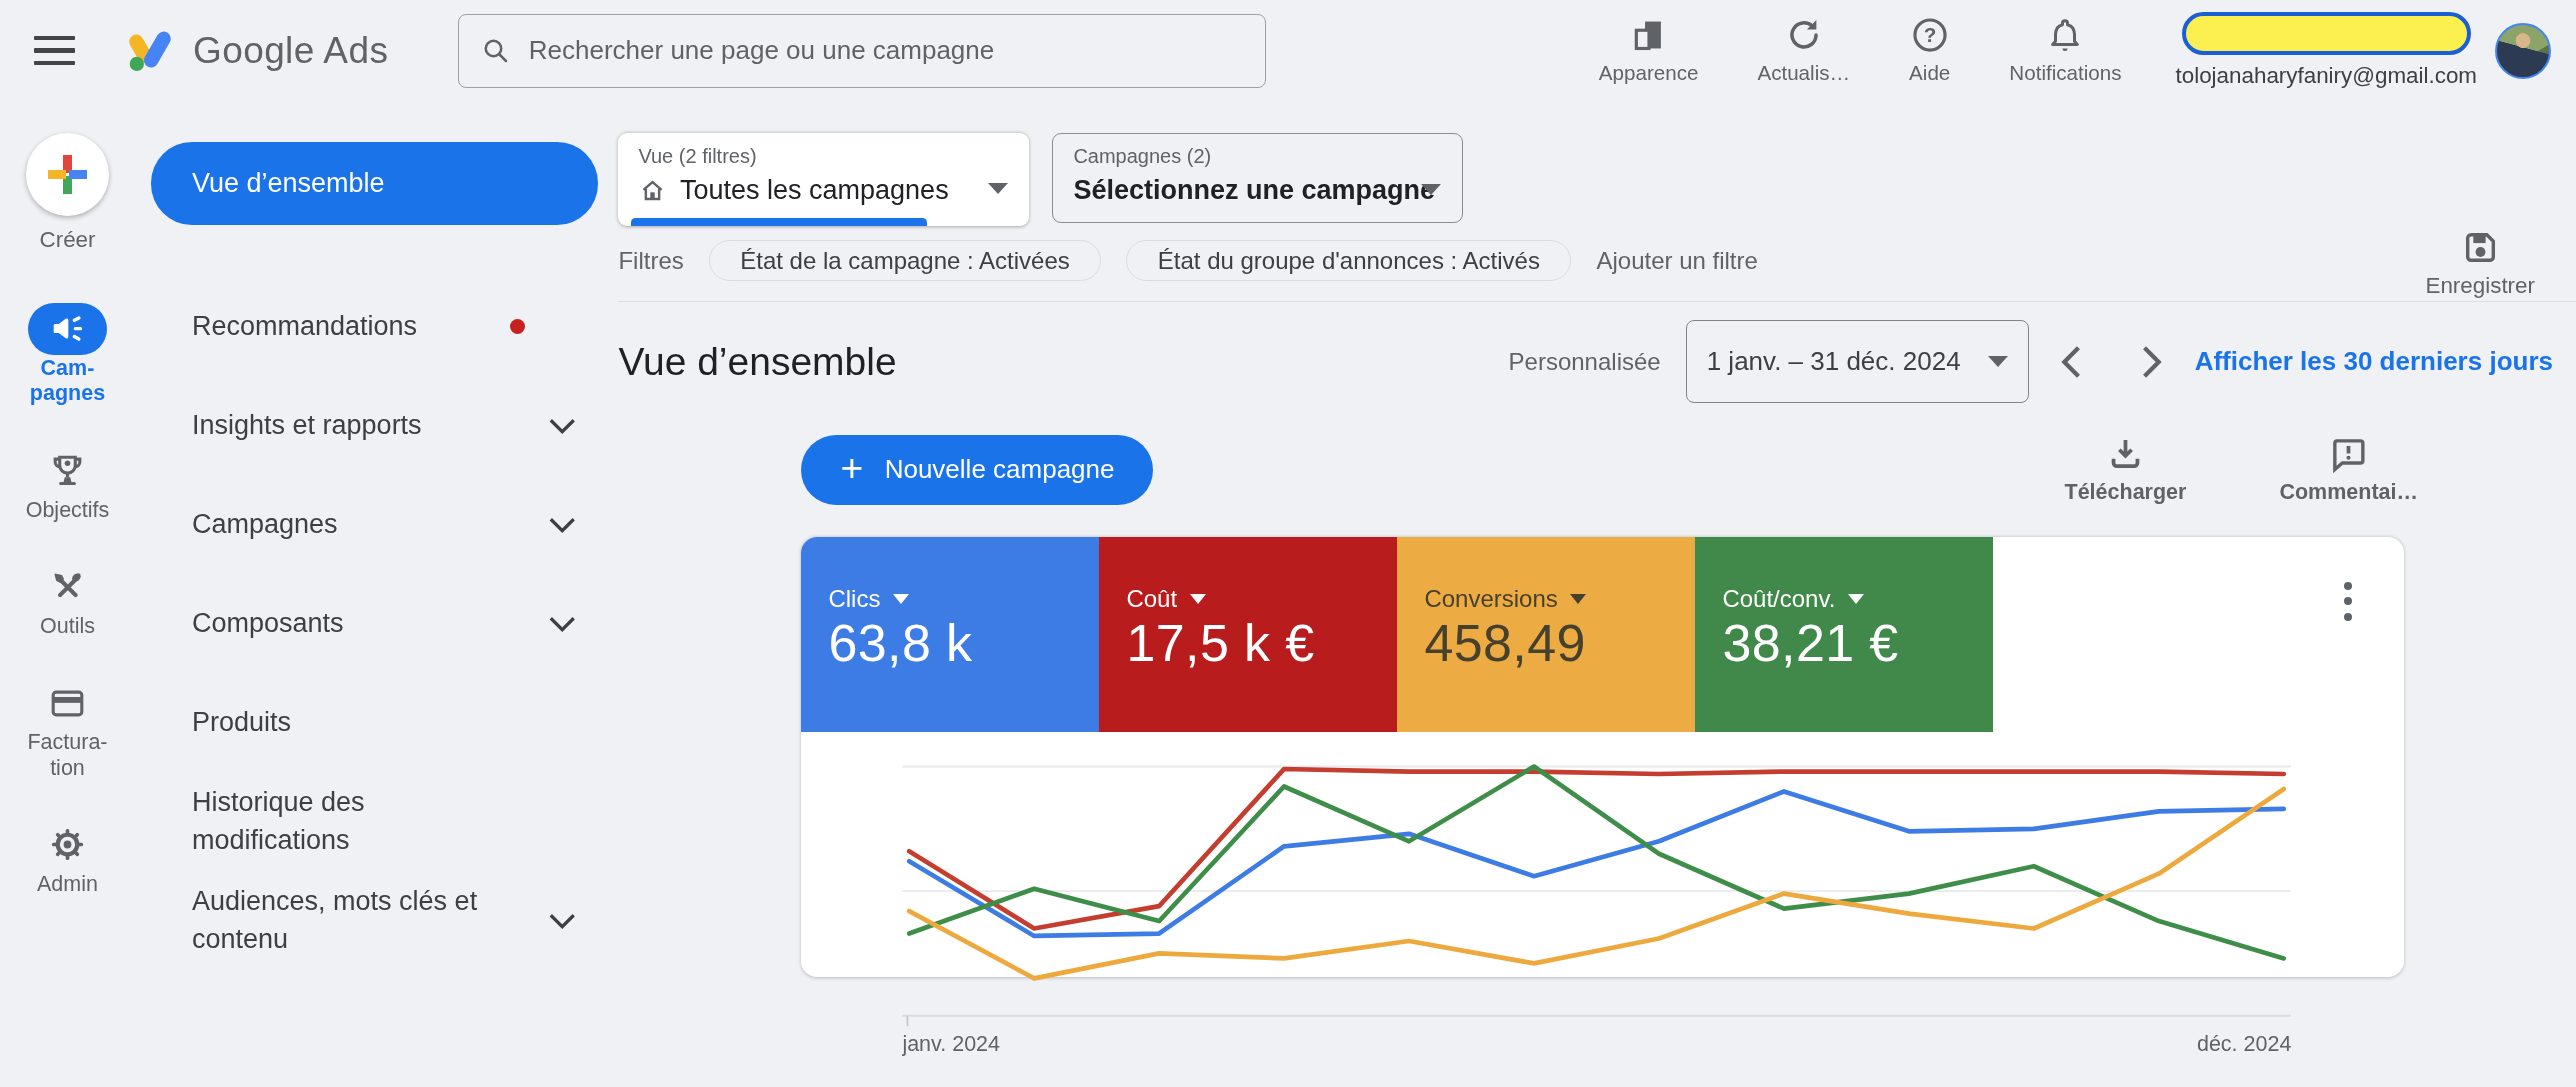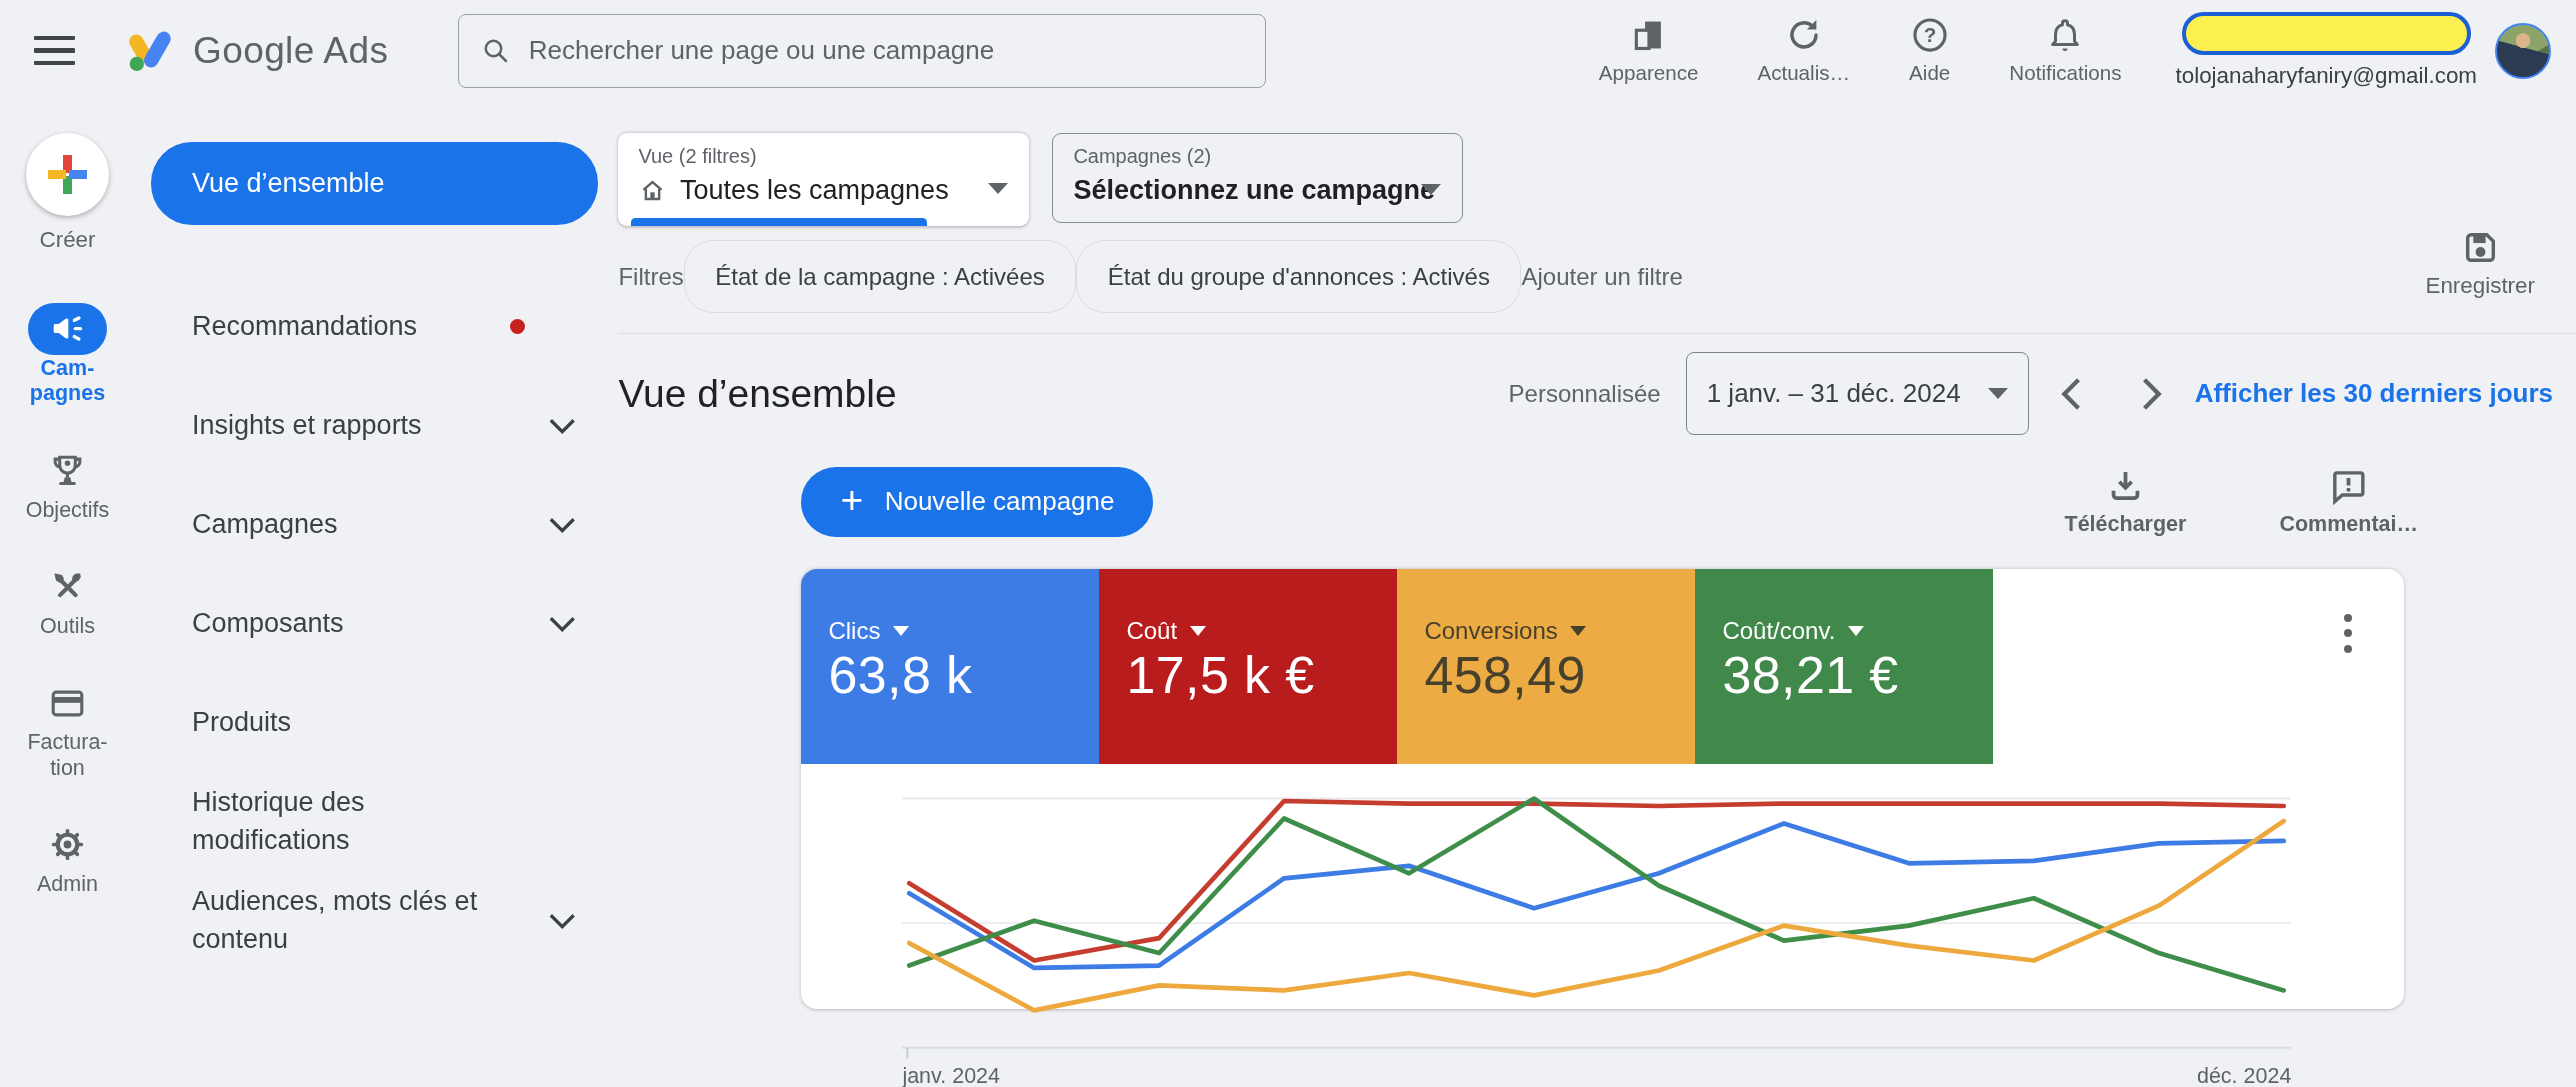--- a/index.html
+++ b/index.html
@@ -70,23 +70,23 @@
   .mini-label { font-size:20px; color:#5f6368; }
   .view-value { display:flex; align-items:center; gap:12.6px; margin-top:7.2px; font-size:27px; color:#202124; }
   .caret { width:0; height:0; border-left:10px solid transparent; border-right:10px solid transparent;
            border-top:11.7px solid #5f6368; }
   .view-card .caret, .camp-box .caret { position:absolute; right:21.5px; top:50px; }
   .blue-bar { position:absolute; left:12.6px; bottom:0; width:296px; height:8px; background:#1a73e8; border-radius:4.5px 4.5px 0 0; }
   .camp-box { width:411px; height:90px; border:1.8px solid #868c92; border-radius:9px; padding:10.8px 20px;
               position:relative; cursor:pointer; }
   .camp-value { font-size:27px; color:#202124; font-weight:700; margin-top:7.2px; }
 
-  .filters-row { display:flex; align-items:center; margin-top:14.4px; }
+  .filters-row { display:flex; align-items:center; margin-top:14.4px; gap:25px; }
   .filters-label { font-size:24px; color:#5f6368; }
-  .chip { height:73px; border:1.8px solid #dadce0; border-radius:29px; display:flex; align-items:center;
+  .chip { height:41px; border:1.8px solid #dadce0; border-radius:29px; display:flex; align-items:center;
           padding:0 30.5px; font-size:24px; color:#3c4043; background:transparent; cursor:pointer; white-space:nowrap; }
   .add-filter { font-size:24px; color:#5f6368; cursor:pointer; }
 
   .save-block { position:absolute; top:126px; right:41px; display:flex; flex-direction:column; align-items:center; cursor:pointer; }
   .save-block .lbl { font-size:22.4px; color:#5f6368; margin-top:5.4px; }
 
   .divider { border-bottom:1.8px solid #dcdee2; margin-top:20px; }
 
   .header-row { display:flex; align-items:center; margin-top:18px; padding-right:23px; height:83px; }
   .page-title { font-size:39px; color:#1f2124; font-weight:400; }

